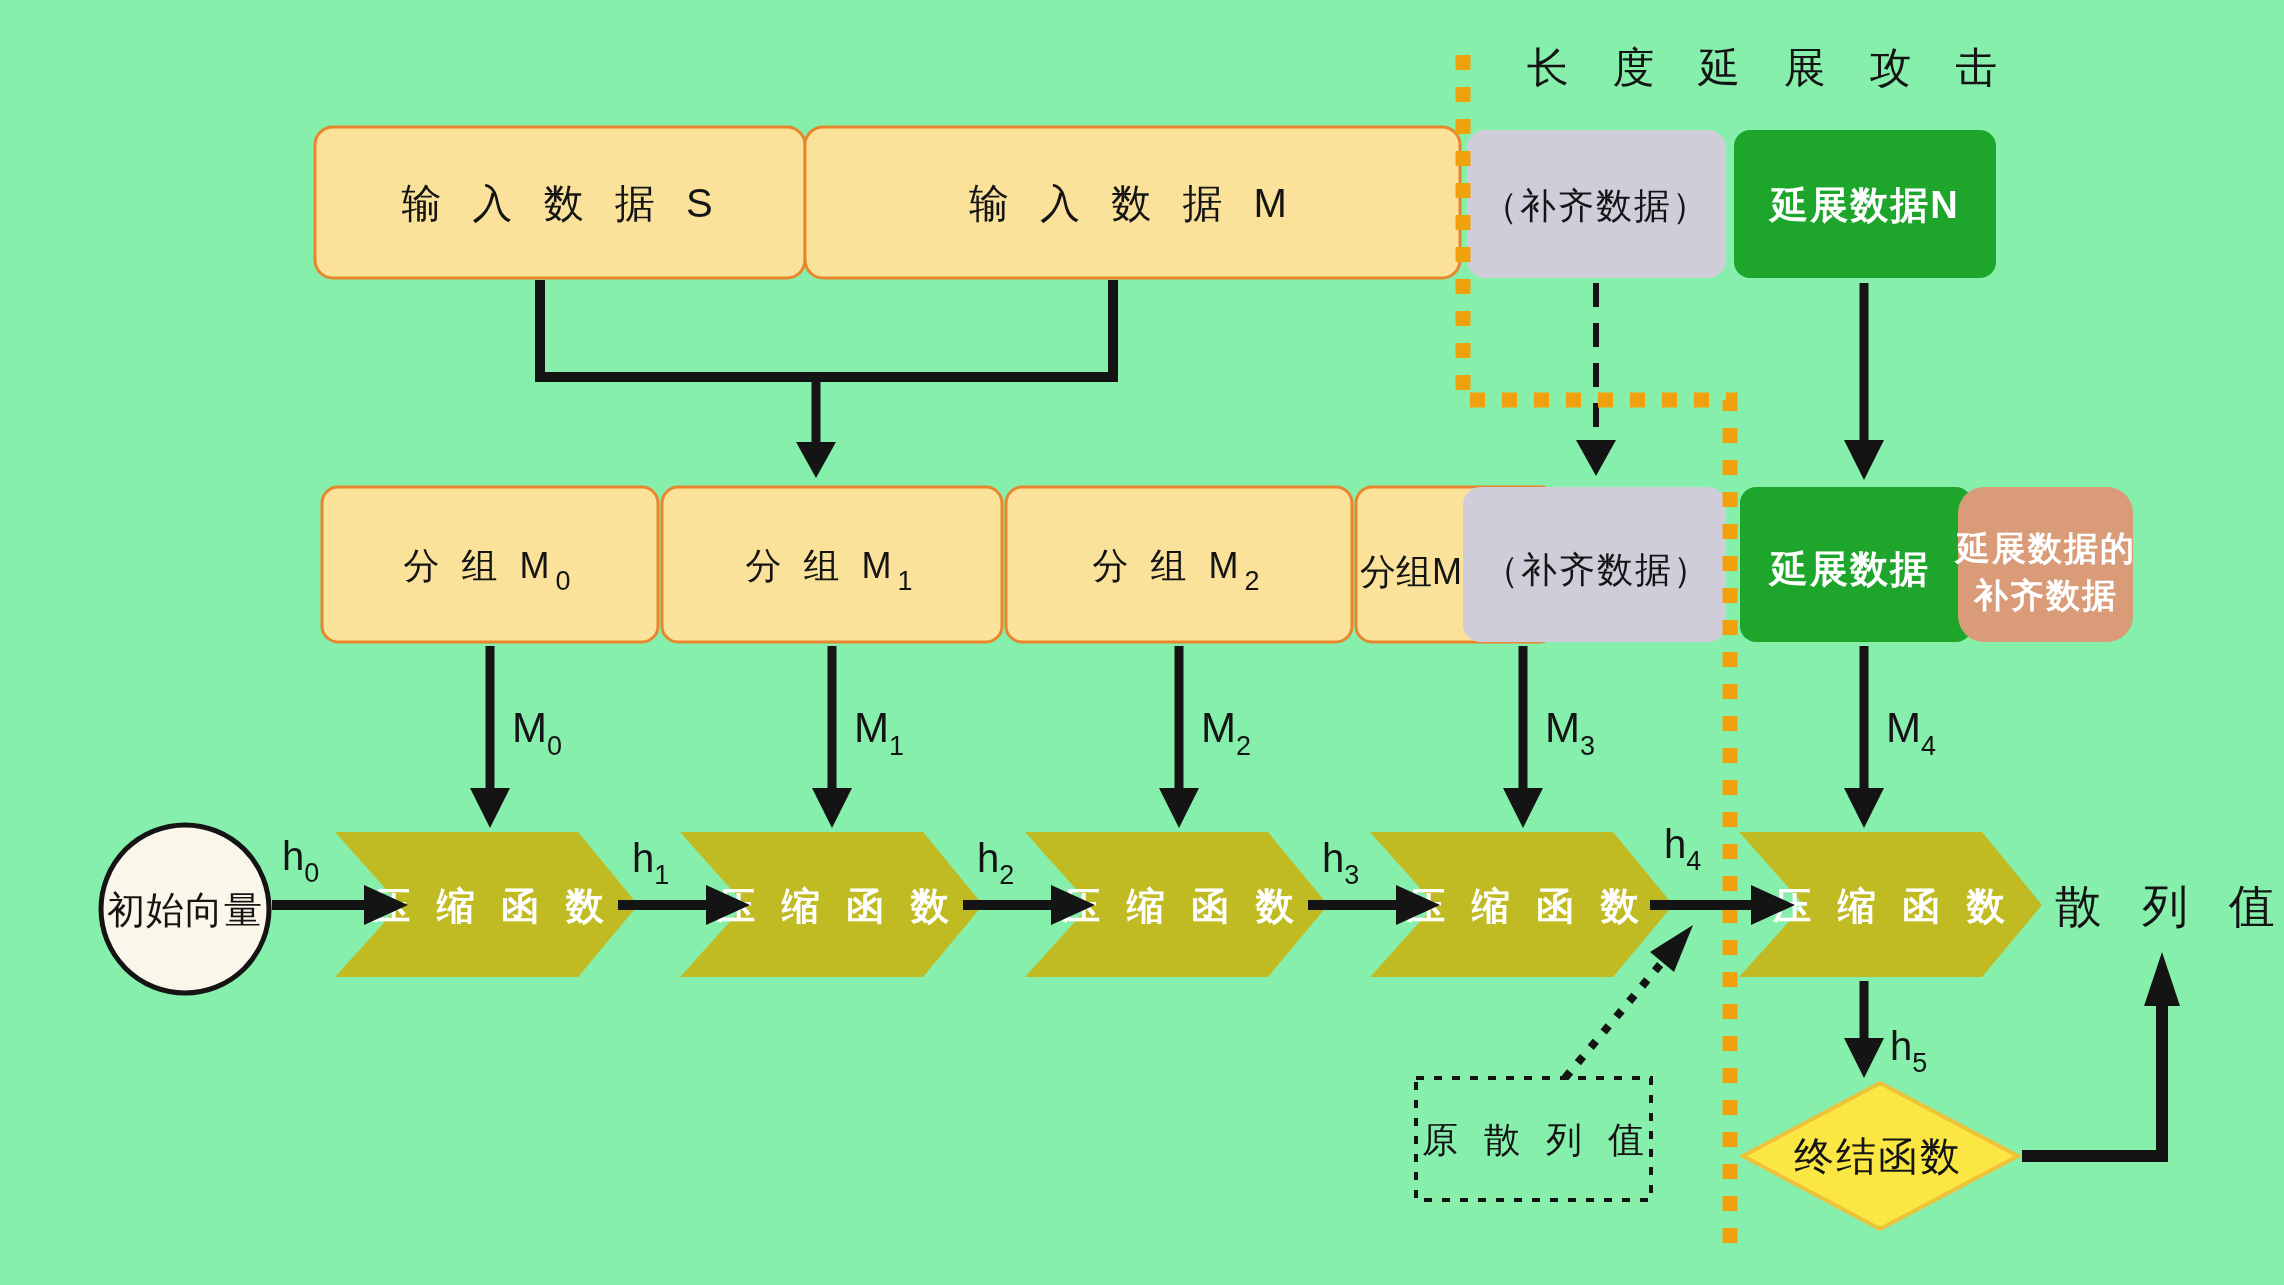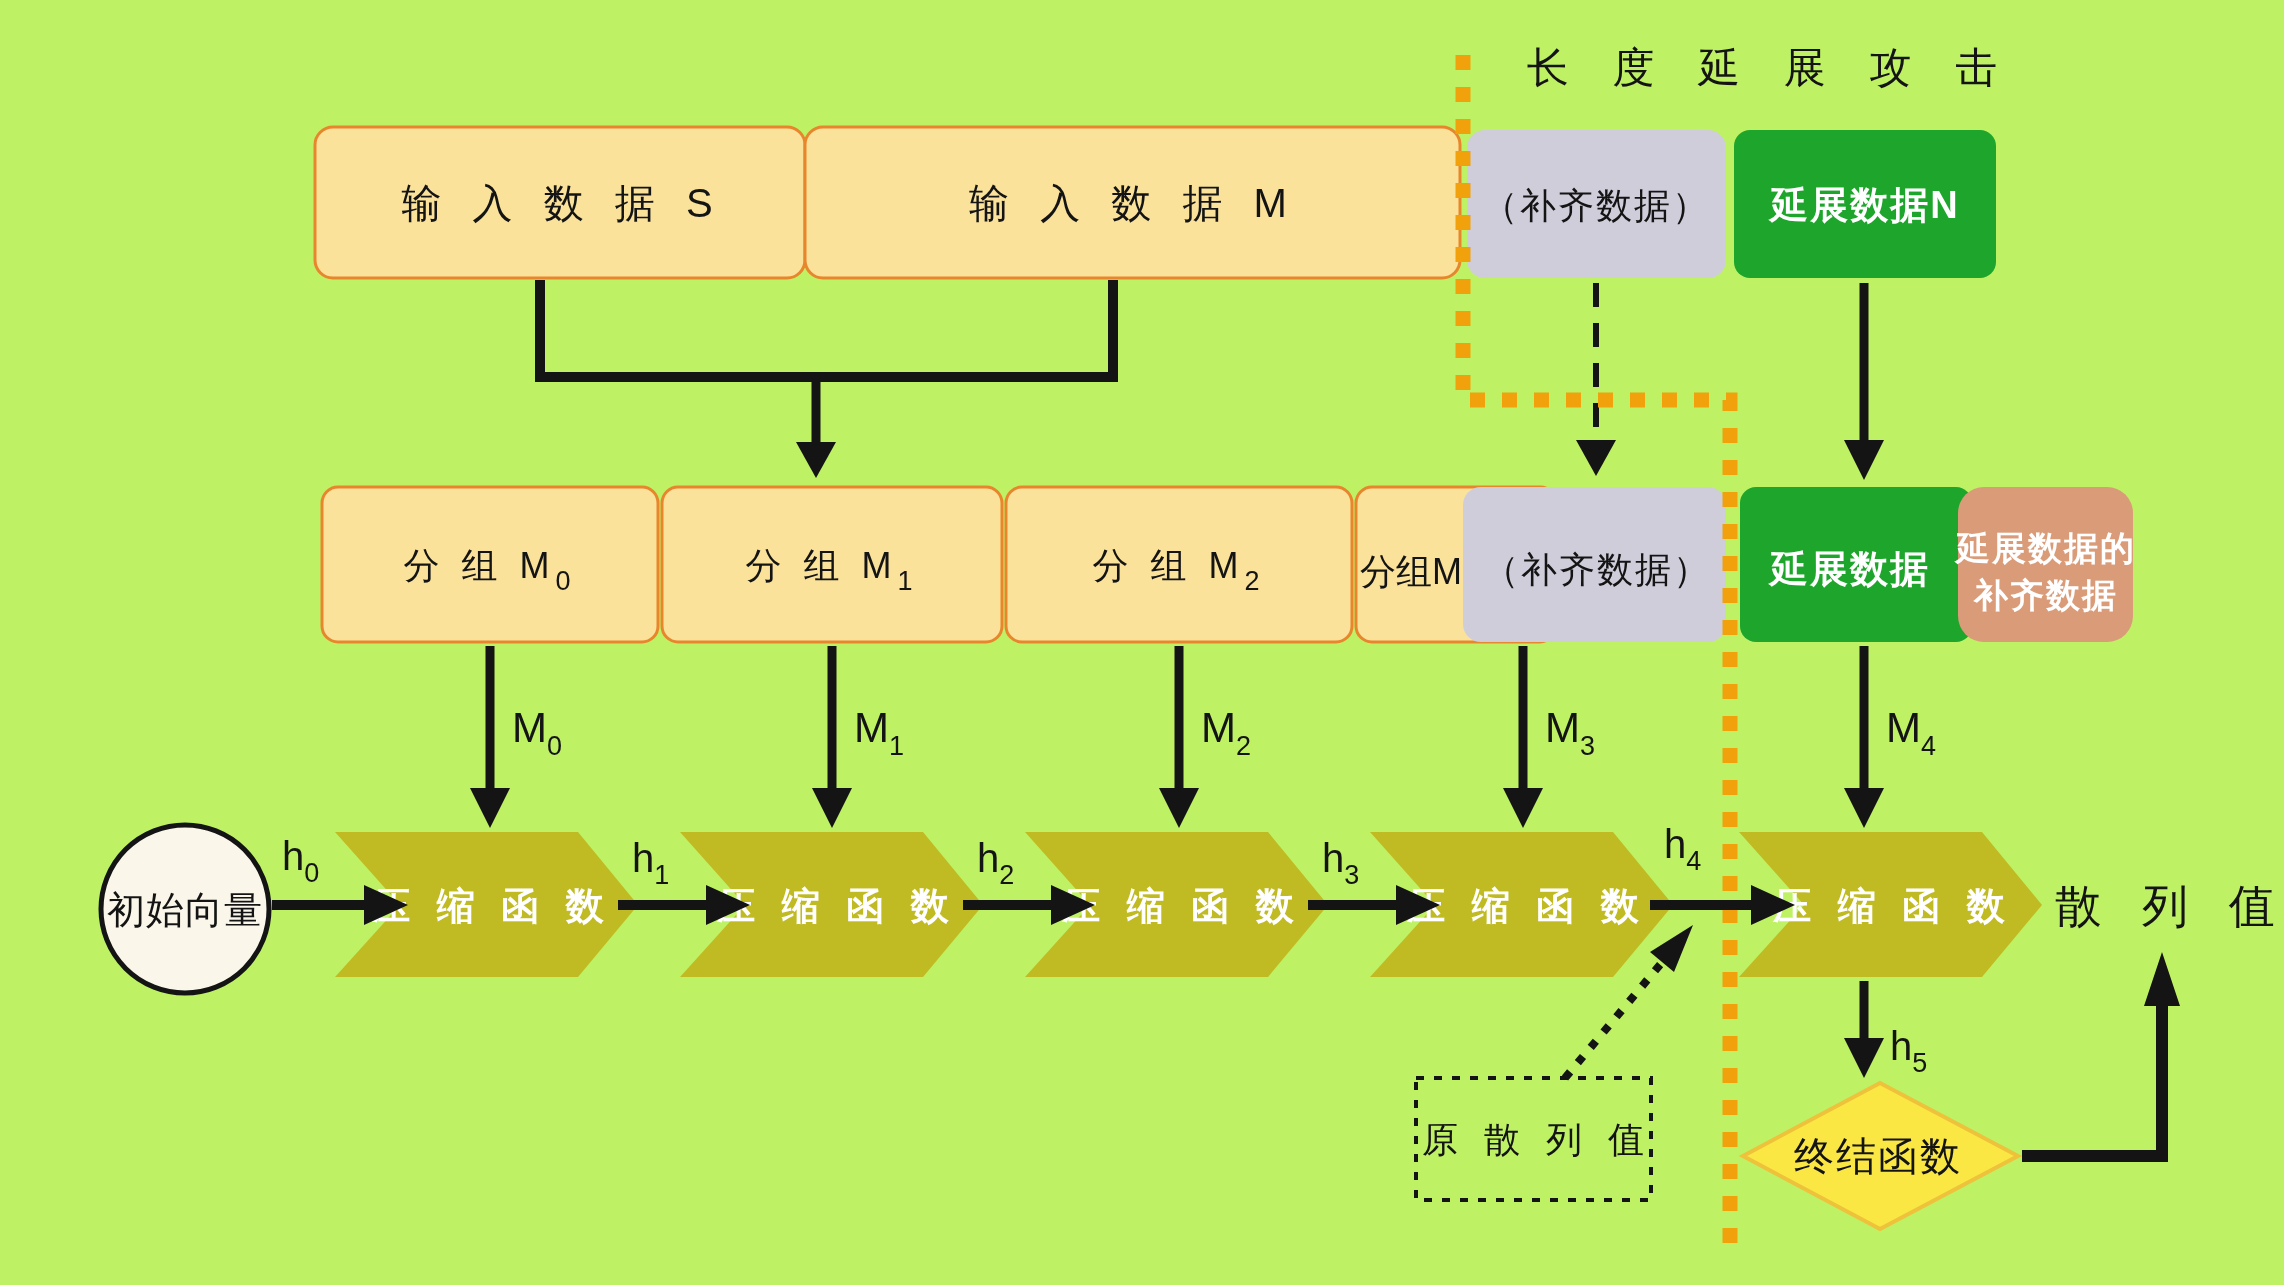--- a/index.html
+++ b/index.html
@@ -1,16 +1,16 @@
 <!DOCTYPE html>
 <html><head>
 <meta charset="utf-8">
 <style>
   html,body{margin:0;padding:0;background:#FAF6E9;}
-  .stage{position:relative;width:2284px;height:1285px;background:#bef264;overflow:hidden;
+  .stage{position:relative;width:2284px;height:1285px;background:#86efac;overflow:hidden;
          font-family:"Liberation Sans",sans-serif;}
   svg{display:block}
   text{font-family:"Liberation Sans",sans-serif;fill:#141414;}
   .t-title{font-size:42px;letter-spacing:16px;font-weight:500;}
   .t-box{font-size:40px;letter-spacing:10px;}
   .t-gray{font-size:36px;letter-spacing:2px;}
   .t-white{fill:#ffffff;font-weight:600;}
   .t-green{font-size:38px;letter-spacing:2px;}
   .t-group{font-size:36px;letter-spacing:6px;}
   .t-group-tight{font-size:36px;letter-spacing:0px;}

